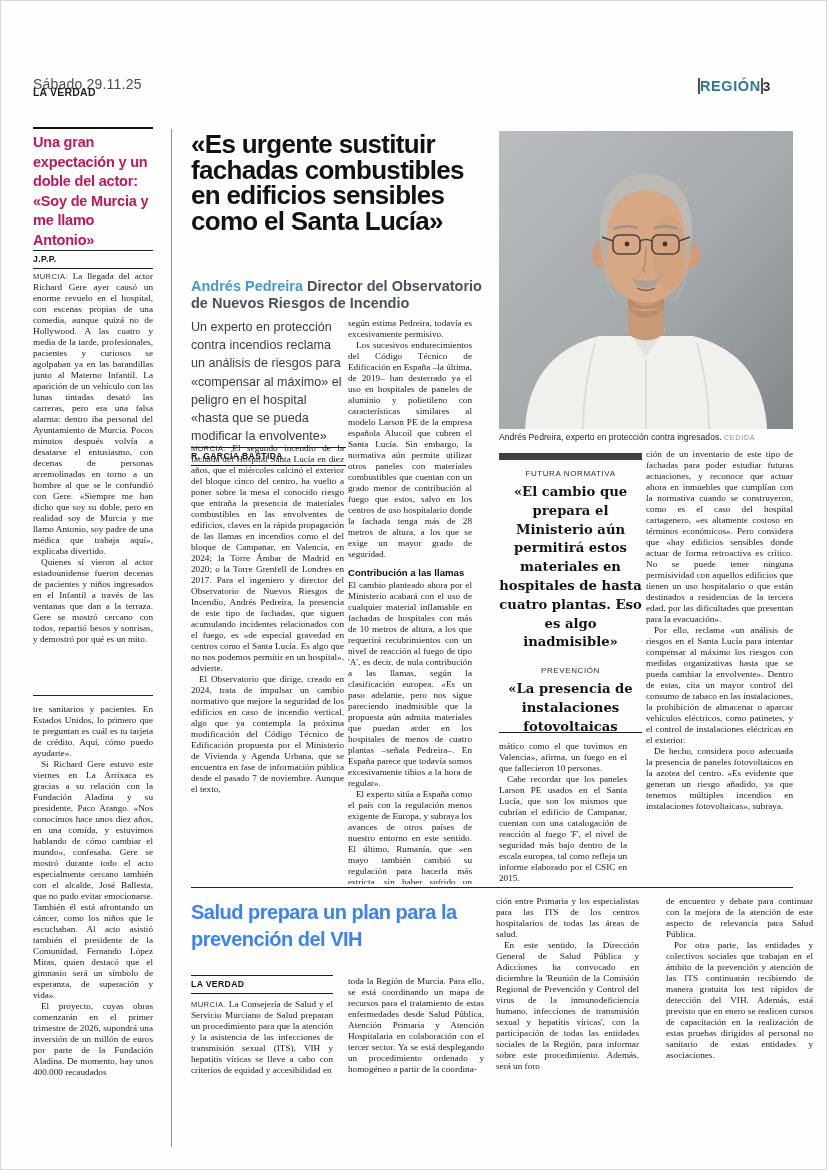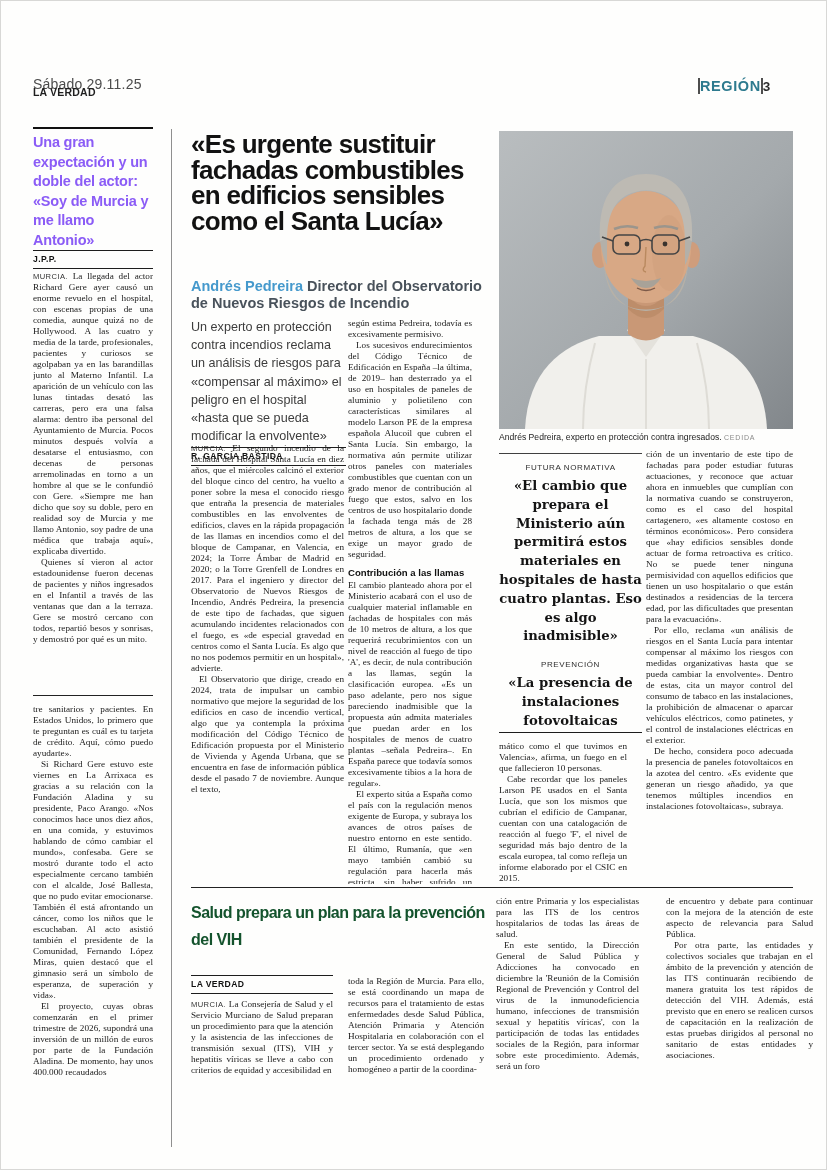--- a/index.html
+++ b/index.html
@@ -21,41 +21,41 @@
   
   .body-txt{font-size:9.2px;line-height:11px;text-align:justify;hyphens:auto;overflow:hidden;}
   .body-txt p{margin:0;}
   .body-txt .more p{text-indent:8px;}
   .body-txt p + p{text-indent:8px;}
   .dateline{font-family:"Liberation Sans",sans-serif;font-size:7.6px;letter-spacing:.4px;color:#333;}
   .kicker-byline{font-family:"Liberation Sans",sans-serif;font-size:8.6px;font-weight:800;letter-spacing:.4px;color:#111;
                  border-top:1px solid #1d1d1d;border-bottom:1px solid #1d1d1d;padding:3px 0 4px 0;}
   
   .la-head{left:32px;top:132px;width:120px;height:112px;font-family:"Liberation Sans",sans-serif;
-           font-size:14.5px;line-height:19.5px;font-weight:700;color:#8b5cf6;letter-spacing:-.2px;overflow:hidden;}
+           font-size:14.5px;line-height:19.5px;font-weight:700;color:#be185d;letter-spacing:-.2px;overflow:hidden;}
   
   .ma-head{left:190px;top:131px;width:306px;height:108px;font-family:"Liberation Sans",sans-serif;
            font-size:26px;line-height:25.5px;font-weight:800;color:#121212;letter-spacing:-.7px;overflow:hidden;}
   .ma-sub{left:190px;top:277px;width:302px;font-family:"Liberation Sans",sans-serif;font-size:14.5px;line-height:16.5px;font-weight:700;}
   .ma-sub .who{color:#4599cc;}
   .ma-sub .role{color:#49525b;}
   .ma-lead{left:190px;top:317px;width:152px;height:128px;font-family:"Liberation Sans",sans-serif;
            font-size:12.6px;line-height:18.2px;color:#3d3d3d;overflow:hidden;}
   .photo-fig{left:498px;top:130px;width:294px;height:298px;overflow:hidden;}
   .photo-cap{left:498px;top:431px;width:294px;font-family:"Liberation Sans",sans-serif;font-size:8.6px;color:#1c1c1c;}
   .photo-credit{font-size:7px;color:#8a8a8a;letter-spacing:.8px;}
-  .quote-block{left:498px;top:452px;width:143px;height:280px;border-top:1px solid #404040;border-bottom:1px solid #1d1d1d;
+  .quote-block{left:498px;top:452px;width:143px;height:280px;border-top:7px solid #404040;border-bottom:1px solid #1d1d1d;
                text-align:center;overflow:hidden;box-sizing:border-box;padding-top:9px;}
   .quote-kicker{font-family:"Liberation Sans",sans-serif;font-size:8px;letter-spacing:.6px;color:#2e2e2e;}
   .quote-txt{font-family:"DejaVu Serif","Liberation Serif",serif;font-size:13.2px;line-height:18.8px;font-weight:600;color:#141414;margin:5px 0 14px 0;}
   .inline-subhead{font-family:"Liberation Sans",sans-serif;font-size:9.6px;font-weight:800;color:#111;
                   margin:7px 0 2px 0 !important;text-indent:0 !important;text-align:left;}
   
   .vih-head{left:190px;top:898px;width:312px;height:58px;font-family:"Liberation Sans",sans-serif;
-            font-size:16px;line-height:27px;font-weight:800;color:#14532d;letter-spacing:-.5px;overflow:hidden;}
+            font-size:20px;line-height:27px;font-weight:800;color:#3b82f6;letter-spacing:-.5px;overflow:hidden;}
 </style>
 </head>
 <body>
 
 <div class="page">
 
   <div class="abs hdr-date">Sábado 29.11.25</div>
   <div class="abs hdr-brand">LA VERDAD</div>
   <div class="abs hdr-section">
     <span class="hdr-bar"></span>

